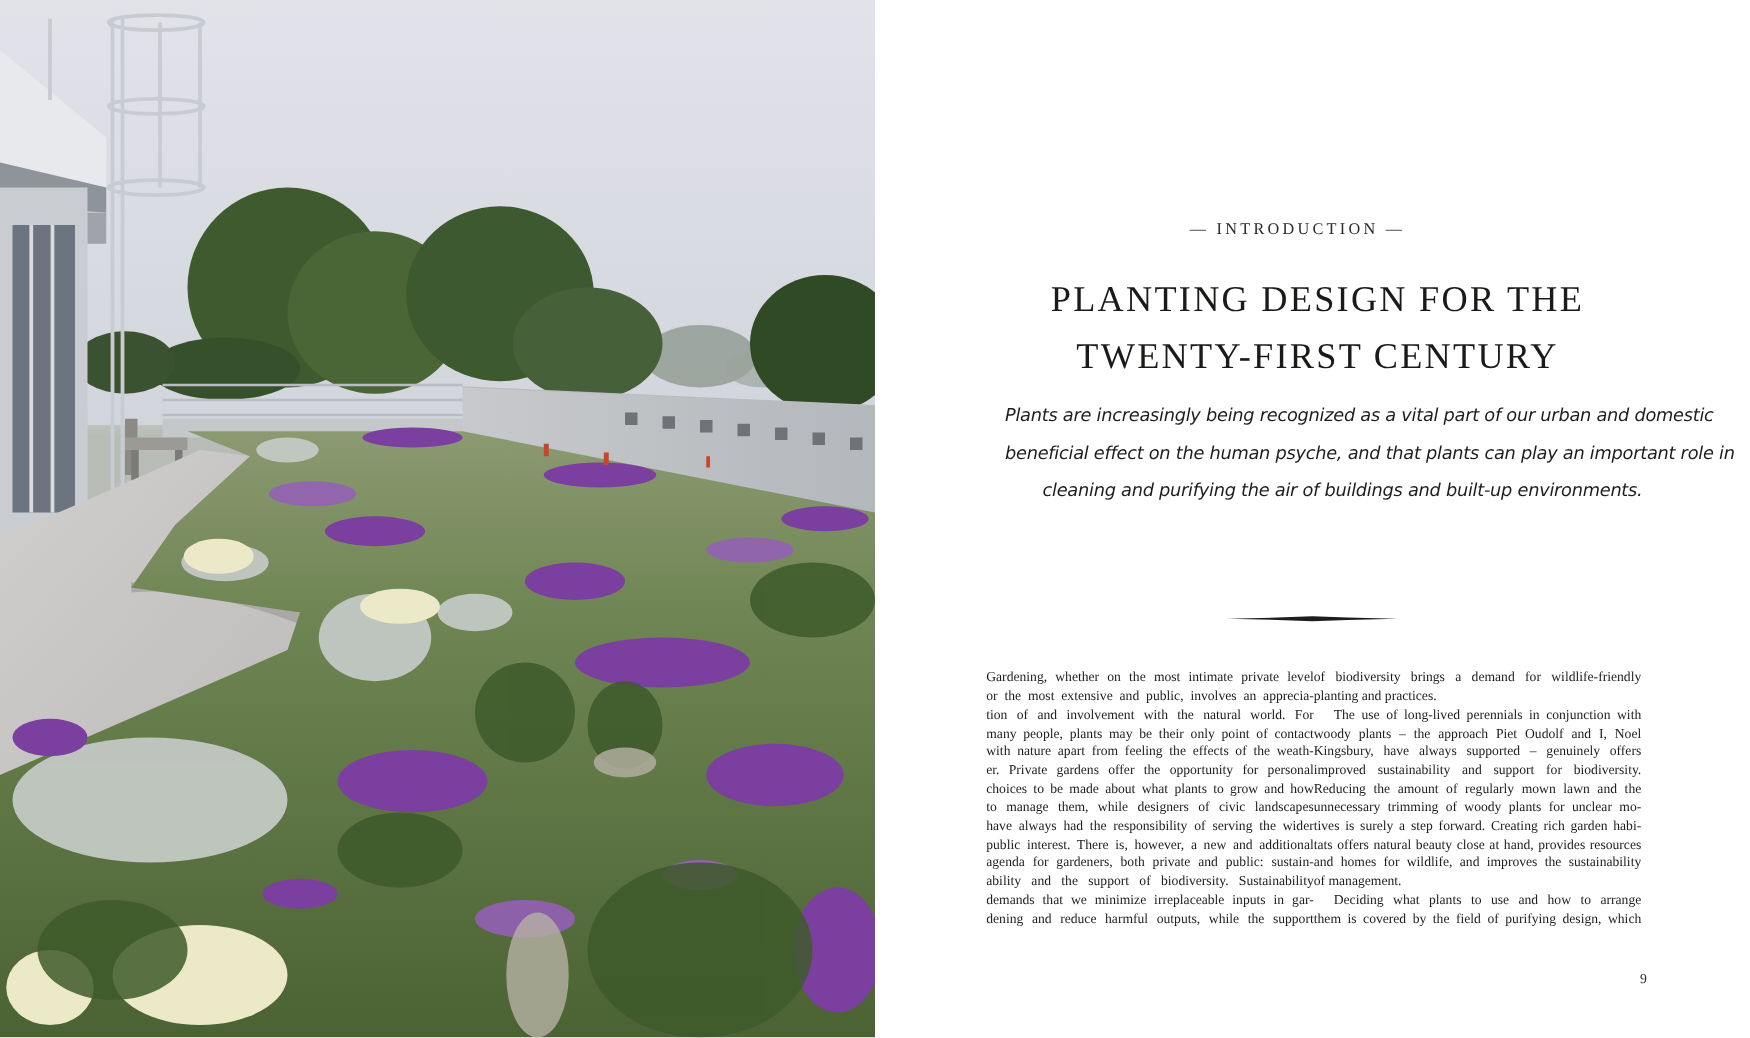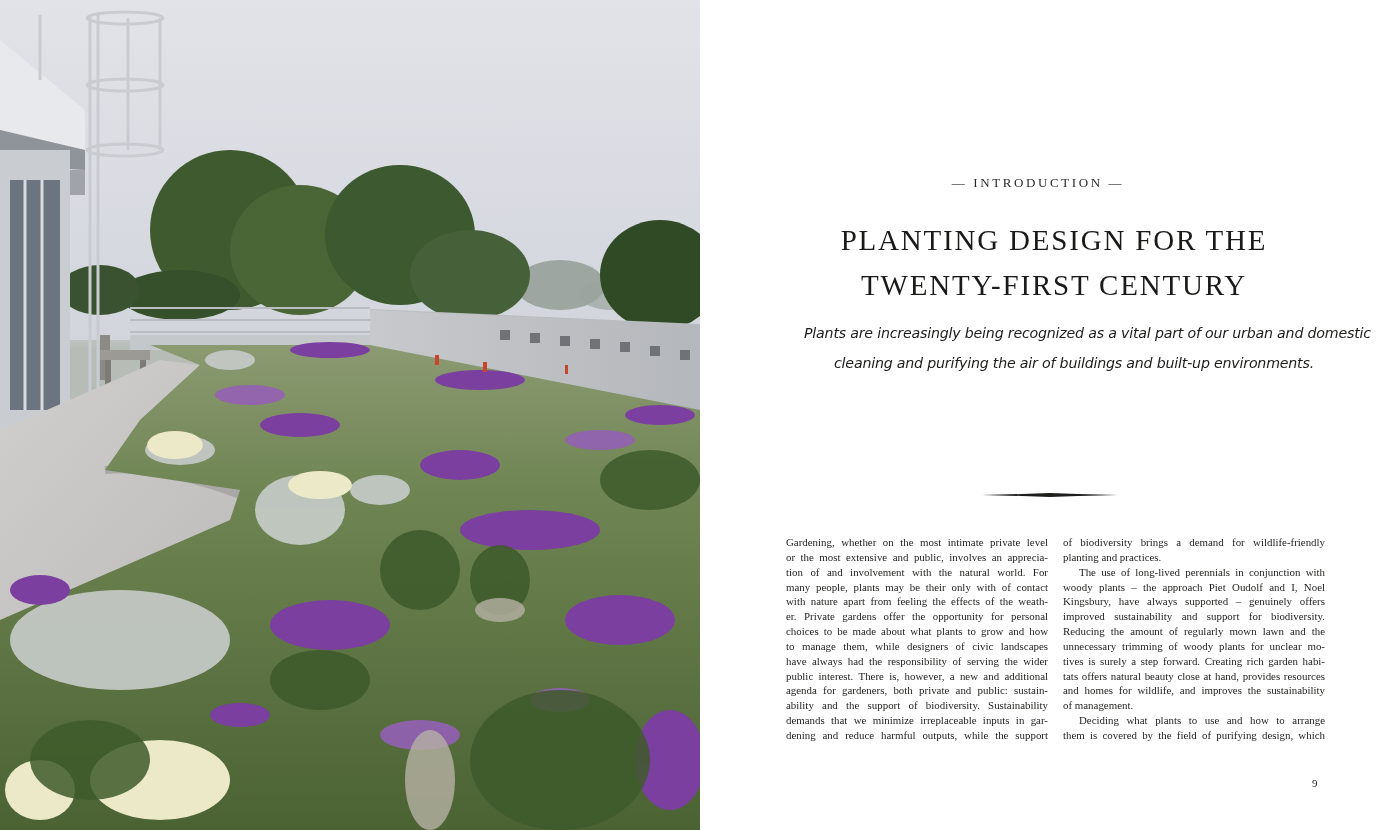--- a/index.html
+++ b/index.html
@@ -80,24 +80,24 @@
     .ornament {
       position: absolute;
       top: 492px;
       left: 282px;
       width: 136px;
       height: 6px;
     }
     .columns {
       position: absolute;
       top: 535px;
-      left: 86px;
+      left: 74px;
       width: 539px;
       display: flex;
-      justify-content: space-between;
+      justify-content: flex-end;
     }
     .col {
       width: 262px;
       font-size: 10.9px;
       line-height: 14.85px;
       color: #1d1d1b;
       text-align: justify;
     }
     .col .line {
       display: block;
@@ -272,33 +272,34 @@
 
     <div class="kicker">— INTRODUCTION —</div>
 
     <h1 class="title">
       <span>PLANTING DESIGN FOR THE</span>
       <span>TWENTY-FIRST CENTURY</span>
     </h1>
 
     <div class="lead">
       <span>Plants are increasingly being recognized as a vital part of our urban and domestic</span>
+      <span>beneficial effect on the human psyche, and that plants can play an important role in</span>
       <span>cleaning and purifying the air of buildings and built-up environments.</span>
     </div>
 
     <svg class="ornament" viewBox="0 0 136 6" xmlns="http://www.w3.org/2000/svg">
       <polygon points="0,3 40,2 68,1 96,2 136,3 96,4 68,5 40,4" fill="#1d1d1b"></polygon>
     </svg>
 
     <div class="columns">
       <div class="col">
         <span class="line">Gardening, whether on the most intimate private level</span>
         <span class="line">or the most extensive and public, involves an apprecia-</span>
         <span class="line">tion of and involvement with the natural world. For</span>
-        <span class="line">many people, plants may be their only with of contact</span>
+        <span class="line">many people, plants may be their only point of contact</span>
         <span class="line">with nature apart from feeling the effects of the weath-</span>
         <span class="line">er. Private gardens offer the opportunity for personal</span>
         <span class="line">choices to be made about what plants to grow and how</span>
         <span class="line">to manage them, while designers of civic landscapes</span>
         <span class="line">have always had the responsibility of serving the wider</span>
         <span class="line">public interest. There is, however, a new and additional</span>
         <span class="line">agenda for gardeners, both private and public: sustain-</span>
         <span class="line">ability and the support of biodiversity. Sustainability</span>
         <span class="line">demands that we minimize irreplaceable inputs in gar-</span>
         <span class="line">dening and reduce harmful outputs, while the support</span>

